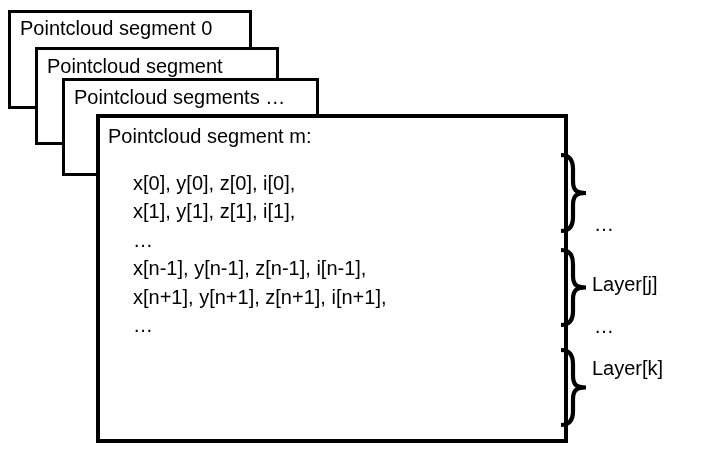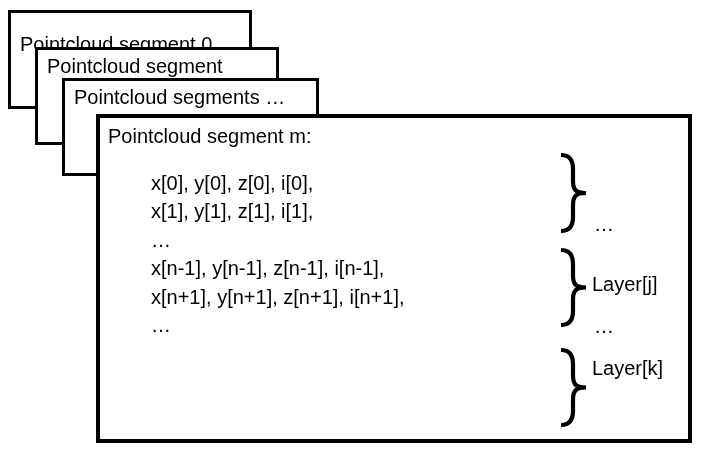--- a/index.html
+++ b/index.html
@@ -26,21 +26,21 @@
     border-width: 4px;
   }
   .seg-title {
     font-size: 20px;
     line-height: 26px;
     padding: 3px 0 0 9px;
     white-space: nowrap;
   }
   .body-lines {
     position: absolute;
-    left: 51px;
+    left: 33px;
     top: 51px; 
     font-size: 20px;
   }
   .bline {
     height: 28.4px;
     line-height: 28.4px;
     white-space: nowrap;
   }
   .brace {
     position: absolute;
@@ -59,32 +59,32 @@
     font-size: 20px;
     line-height: 24px;
   }
 </style>
 </head>
 <body>
 
 <div class="canvas">
 
   <div class="seg-box" style="left:8px; top:10px; width:244px; height:99px; z-index:1;">
-    <div class="seg-title" style="padding-top:18px;">Pointcloud segment 0</div>
+    <div class="seg-title" style="padding-top:2px;">Pointcloud segment 0</div>
   </div>
 
   <div class="seg-box" style="left:35px; top:47px; width:244px; height:98px; z-index:2;">
     <div class="seg-title">Pointcloud segment</div>
   </div>
 
   <div class="seg-box" style="left:62px; top:78px; width:257px; height:98px; z-index:3;">
     <div class="seg-title">Pointcloud segments …</div>
   </div>
 
-  <div class="seg-box front" style="left:96px; top:114px; width:596px; height:329px; z-index:4;">
+  <div class="seg-box front" style="left:96px; top:114px; width:472px; height:329px; z-index:4;">
     <div class="seg-title" style="padding-left:8px; padding-top:5px;">Pointcloud segment m:</div>
 
     <div class="body-lines">
       <div class="bline">x[0], y[0], z[0], i[0],</div>
       <div class="bline">x[1], y[1], z[1], i[1],</div>
       <div class="bline">…</div>
       <div class="bline">x[n-1], y[n-1], z[n-1], i[n-1],</div>
       <div class="bline">x[n+1], y[n+1], z[n+1], i[n+1],</div>
       <div class="bline">…</div>
       <div class="bline"></div>

